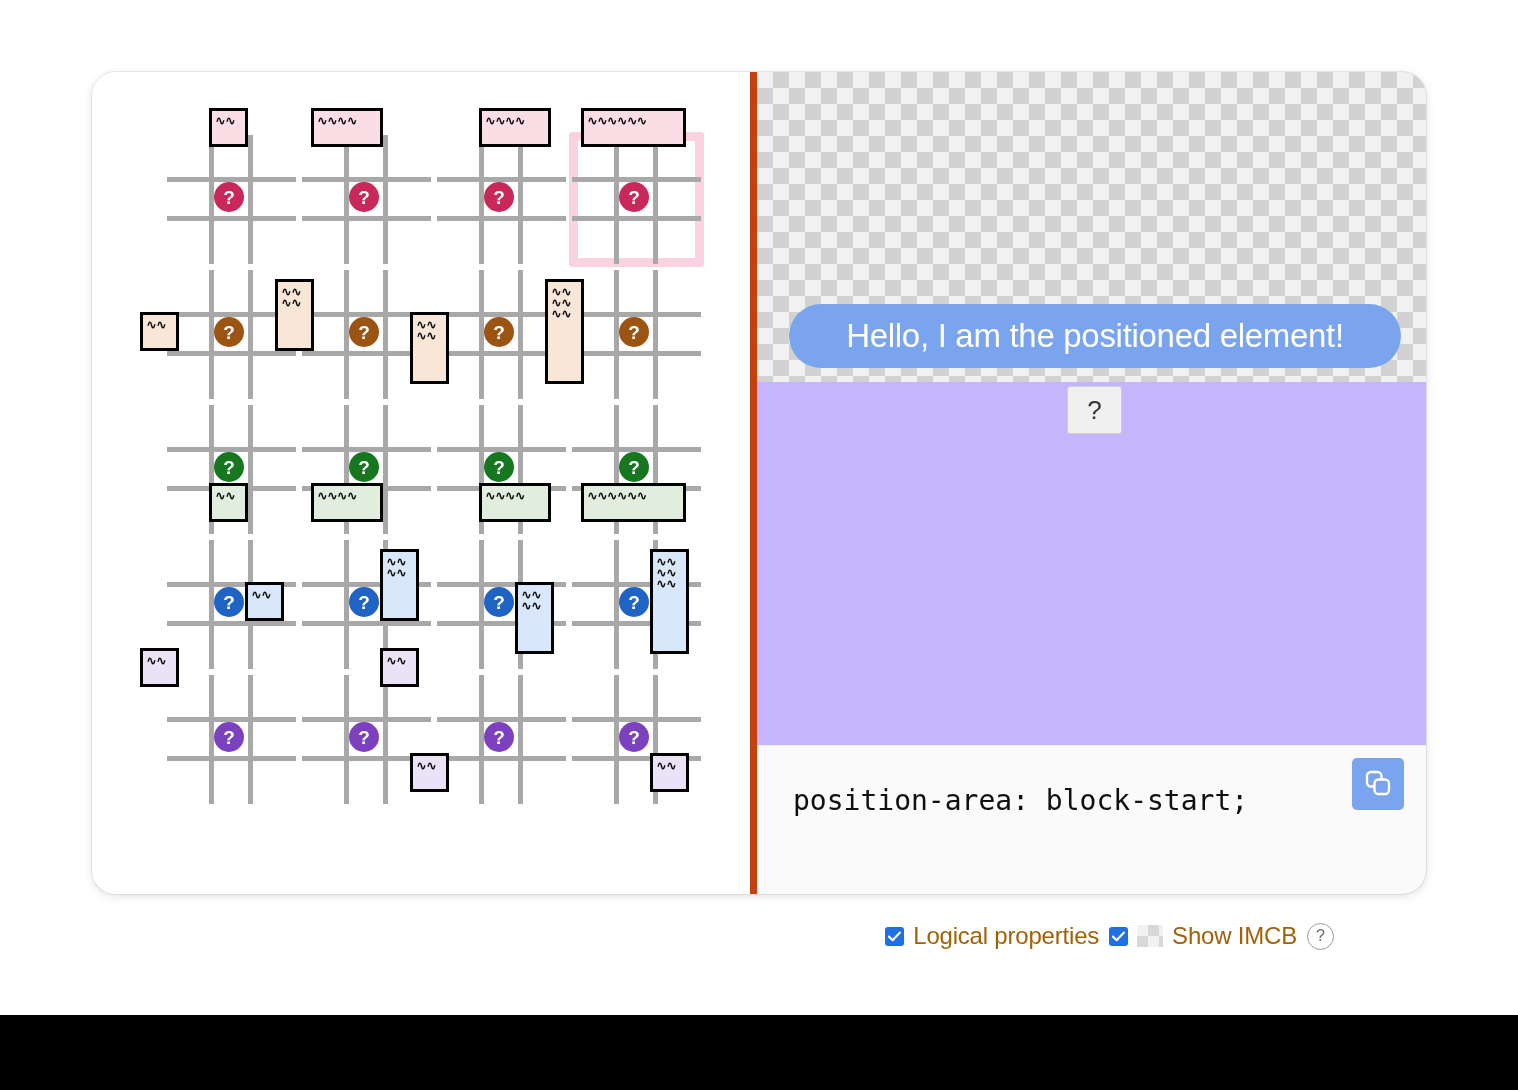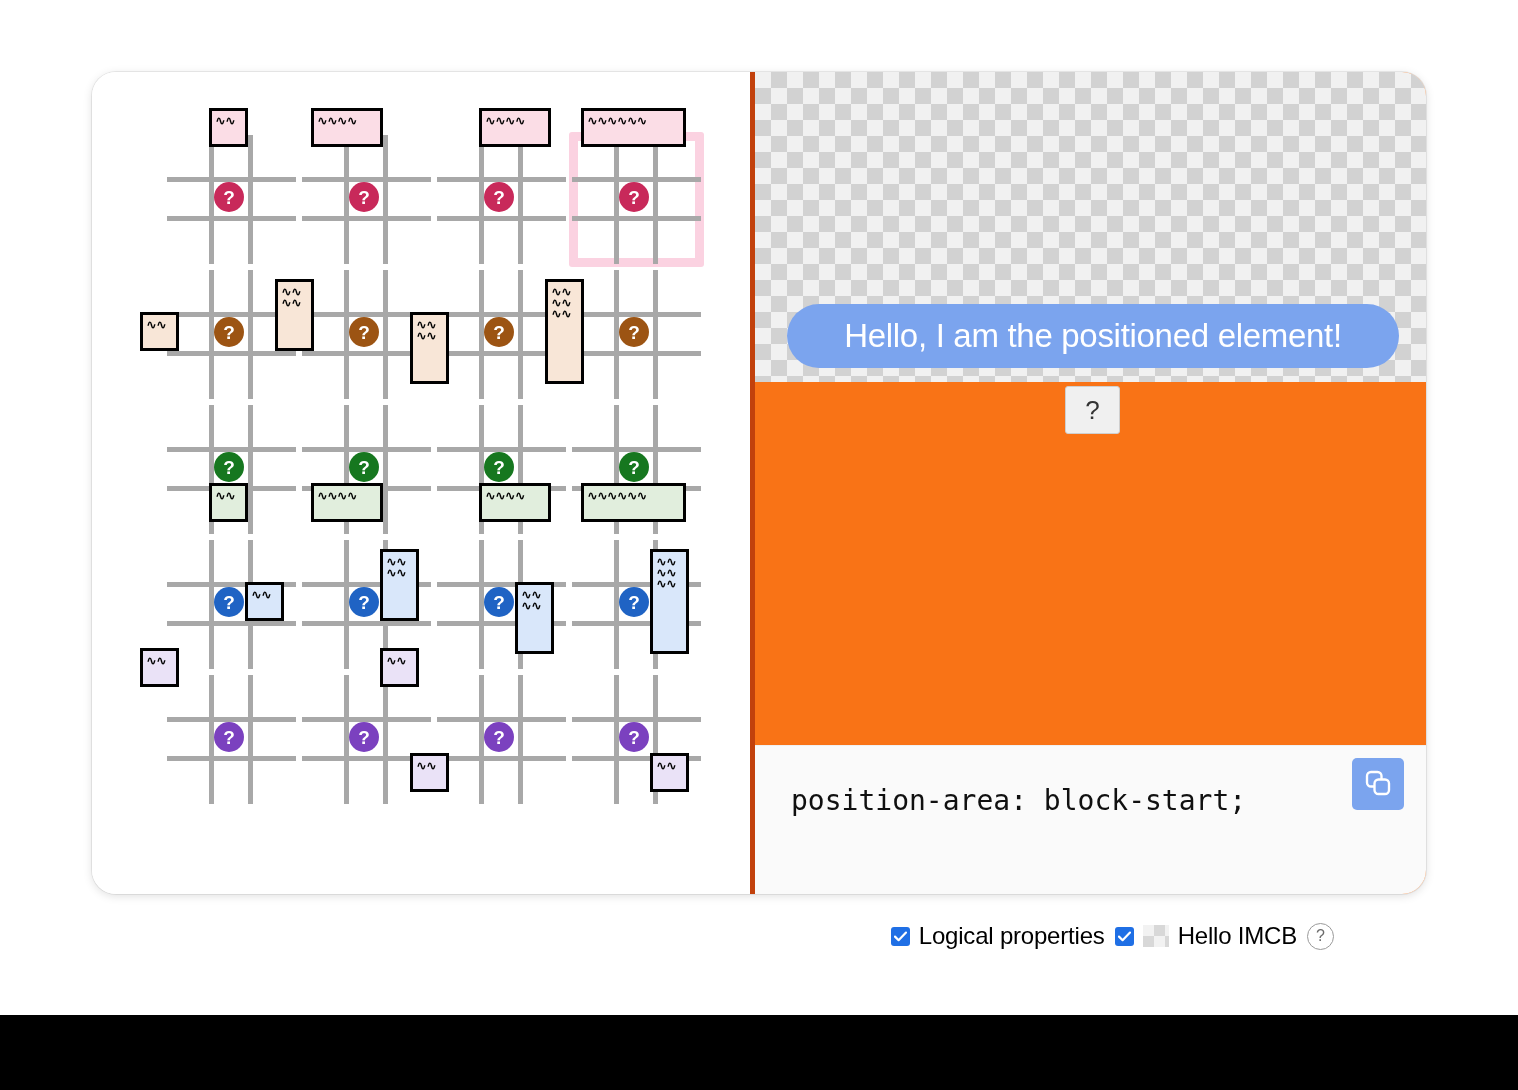--- a/index.html
+++ b/index.html
@@ -14,21 +14,21 @@
   .bottom-bar{position:absolute;left:0;top:1015px;width:1518px;height:75px;background:#000000;}
 
   
   .card{
     position:absolute;left:92px;top:72px;width:1334px;height:822px;
     background:#ffffff;border-radius:24px;
     box-shadow:0 2px 10px rgba(0,0,0,.13), 0 0 0 1px rgba(0,0,0,.07);
     overflow:hidden;display:flex;
   }
   .card-left{width:658px;position:relative;background:#fff;}
-  .card-right{flex:1;position:relative;background:#f97316;border-left:5px solid #c2410c;}
+  .card-right{flex:1;position:relative;background:#c4b5fd;border-left:7px solid #c2410c;}
 
   
   .picker{position:absolute;left:72px;top:60px;width:540px;}
   .picker-row{display:flex;}
   .cell{
     position:relative;width:135px;height:135px;
     box-sizing:border-box;
     display:block;
     border:none;background:transparent;padding:0;margin:0;
     cursor:pointer;
@@ -127,21 +127,21 @@
     display:flex;align-items:center;justify-content:flex-end;
     gap:10px;padding-right:92px;box-sizing:border-box;
   }
   .ctl{display:flex;align-items:center;gap:9px;}
   .cbx{
     width:19px;height:19px;border-radius:3px;background:#1f6fe5;
     display:flex;align-items:center;justify-content:center;cursor:pointer;
     flex:0 0 auto;
   }
   .cbx svg{display:block;}
-  .ctl-label{font-size:24px;color:#000000;letter-spacing:-.2px;}
+  .ctl-label{font-size:24px;color:#a16207;letter-spacing:-.2px;}
   .swatch{
     width:26px;height:22px;flex:0 0 auto;
     background-color:#f2f2f2;
     background-image:
       linear-gradient(45deg,#d8d8d8 25%,transparent 25%,transparent 75%,#d8d8d8 75%),
       linear-gradient(45deg,#d8d8d8 25%,transparent 25%,transparent 75%,#d8d8d8 75%);
     background-size:22px 22px;background-position:0 0,11px 11px;
   }
   .help{
     width:25px;height:25px;border-radius:50%;border:1.6px solid #9a9a9a;
@@ -501,21 +501,21 @@
       <span class="ctl-label">Logical properties</span>
     </div>
 
     <div class="ctl">
       <span class="cbx">
         <svg width="13" height="11" viewBox="0 0 13 11">
             <path d="M1 5.6 L4.6 9.2 L12 1.6" stroke="#fff" stroke-width="2.2" fill="none" stroke-linecap="round" stroke-linejoin="round"></path>
           </svg>
       </span>
       <span class="swatch"></span>
-      <span class="ctl-label">Hello IMCB</span>
+      <span class="ctl-label">Show IMCB</span>
     </div>
 
     <span class="help">
       <span>?</span>
     </span>
 
   </div>
 
   <div class="bottom-bar"></div>
 </div>

